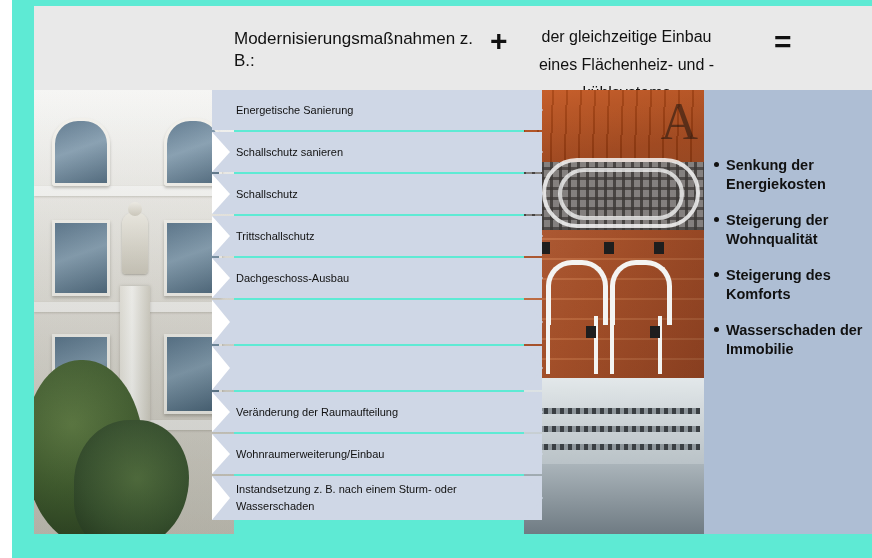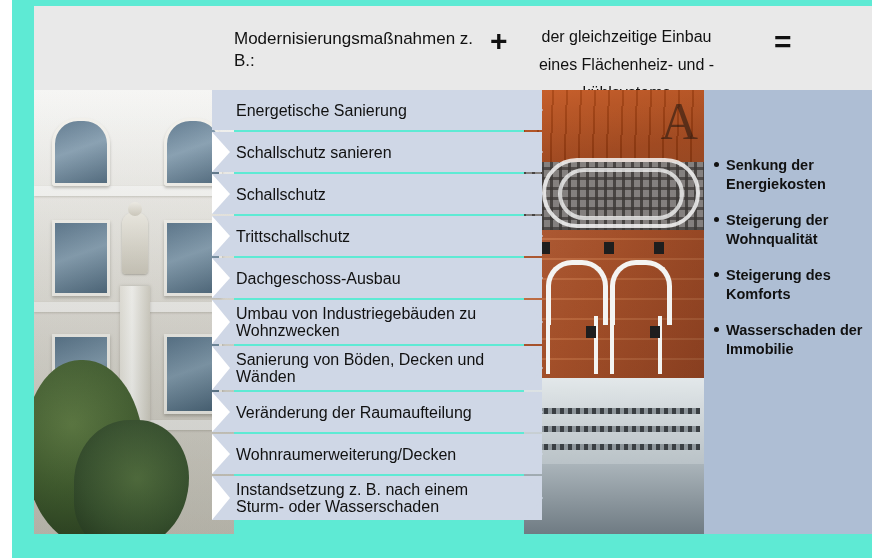--- a/index.html
+++ b/index.html
@@ -288,21 +288,21 @@
     position: relative;
     height: 40px;
     margin-bottom: 2px;
     background: #cfd7e6;
     display: flex;
     align-items: center;
   }
   .chip .txt {
     padding-left: 24px;
     padding-right: 40px;
-    font-size: 16px;
+    font-size: 11px;
     line-height: 17px;
     color: #111111;
   }
   .chip .tip {
     position: absolute;
     right: -1px;
     top: 0;
     width: 0;
     height: 0;
     border-top: 20px solid transparent;
@@ -423,36 +423,34 @@
       <span class="txt">Trittschallschutz</span>
       <span class="tip"></span>
     </div>
     <div class="chip">
       <span class="notch"></span>
       <span class="txt">Dachgeschoss-Ausbau</span>
       <span class="tip"></span>
     </div>
     <div class="chip tall">
       <span class="notch"></span>
-      <span class="txt">Umbau von Industriegebäuden zu Wohnzwecken</span>
       <span class="tip"></span>
     </div>
     <div class="chip tall">
       <span class="notch"></span>
-      <span class="txt">Sanierung von Böden, Decken und Wänden</span>
       <span class="tip"></span>
     </div>
     <div class="chip">
       <span class="notch"></span>
       <span class="txt">Veränderung der Raumaufteilung</span>
       <span class="tip"></span>
     </div>
     <div class="chip">
       <span class="notch"></span>
-      <span class="txt">Wohnraumerweiterung/Decken</span>
+      <span class="txt">Wohnraumerweiterung/Einbau</span>
       <span class="tip"></span>
     </div>
     <div class="chip tall">
       <span class="notch"></span>
       <span class="txt">Instandsetzung z. B. nach einem Sturm- oder Wasserschaden</span>
       <span class="tip"></span>
     </div>
   </div>
 
 </div>

